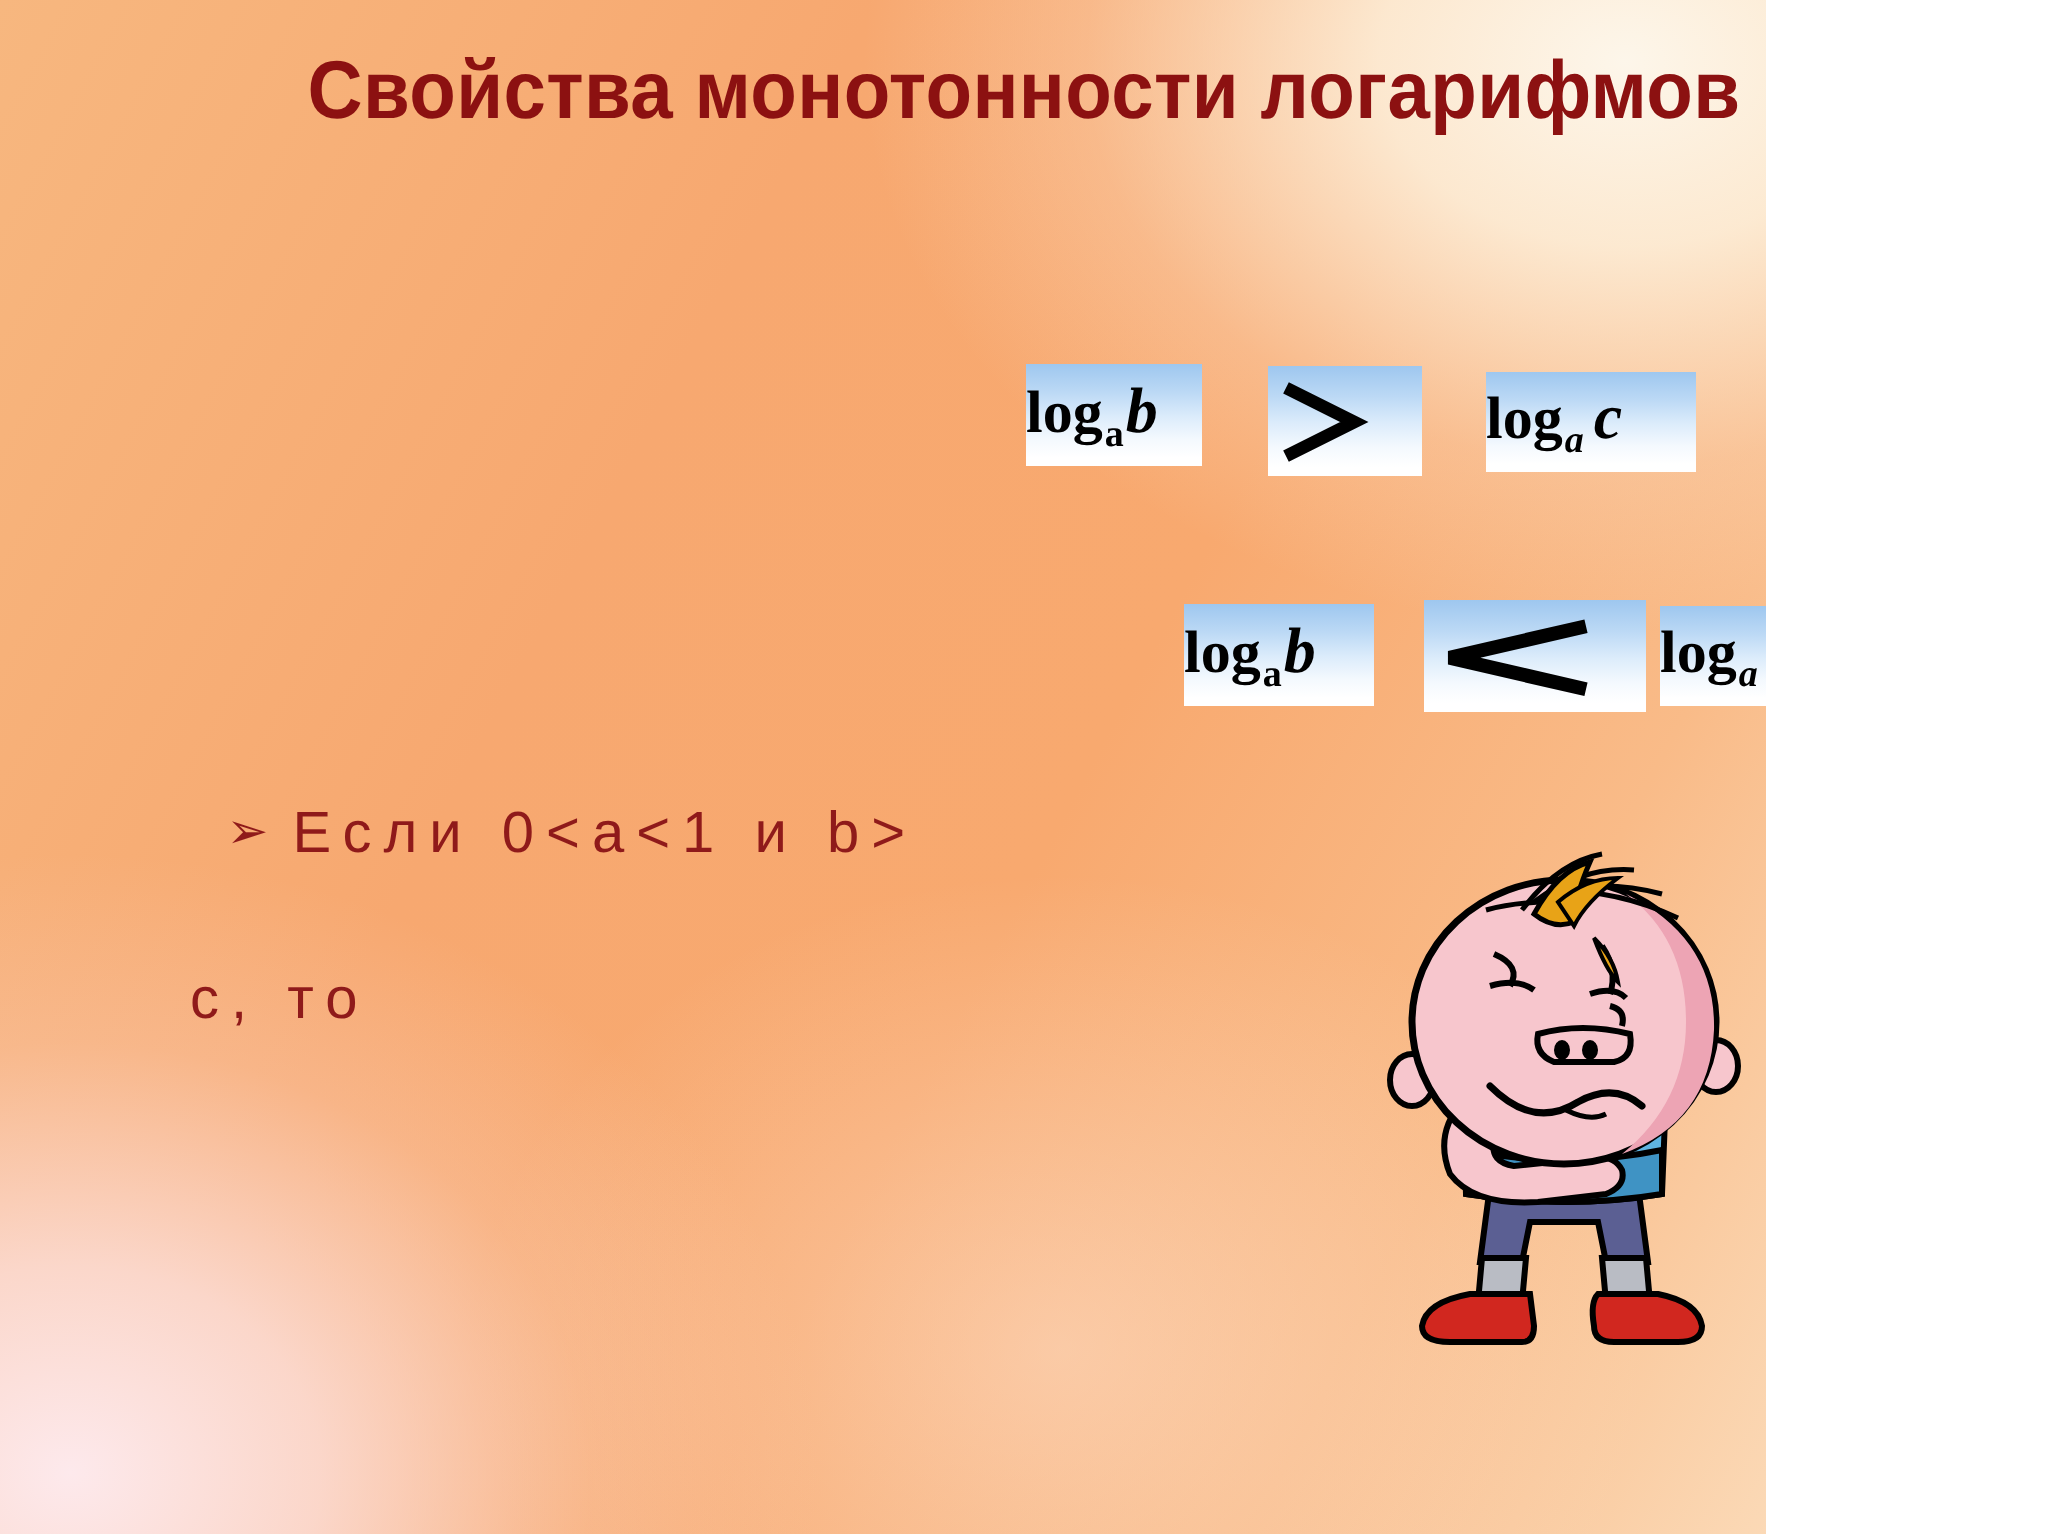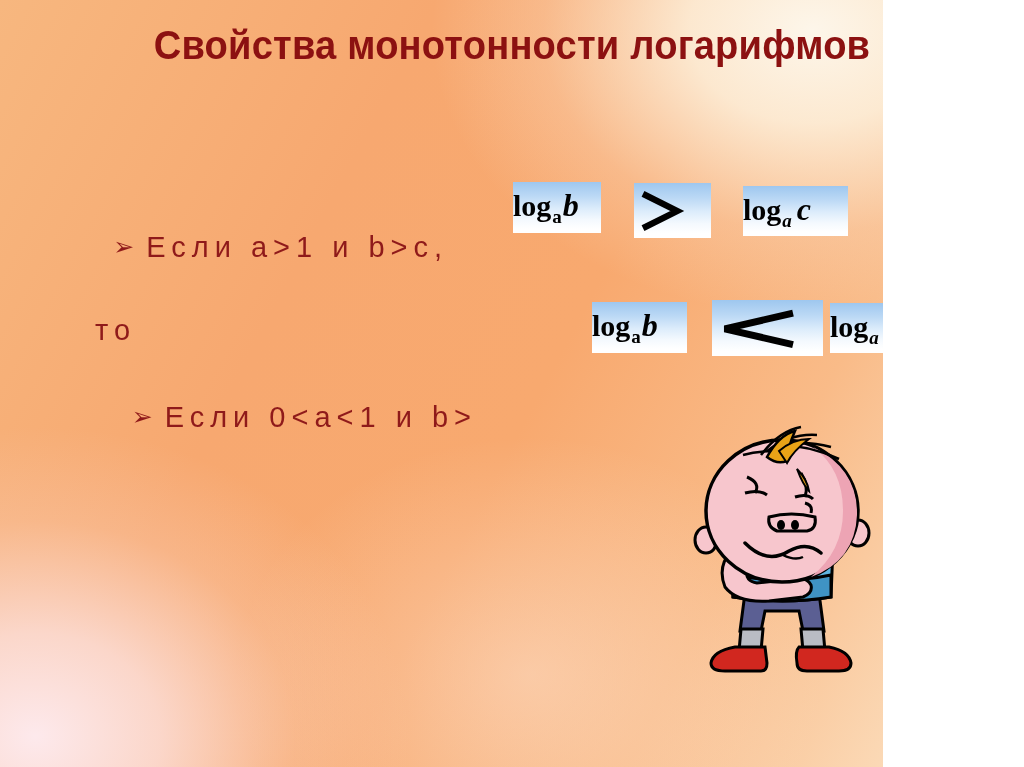--- a/index.html
+++ b/index.html
@@ -45,21 +45,21 @@
   .bullet-block {
     position: absolute;
     color: #8f1a1a;
     font-family: "Liberation Sans", sans-serif;
     font-size: 29px;
     line-height: 41px;
     letter-spacing: 6px;
     white-space: pre-wrap;
   }
   .bullet-1 { left: 57px; top: 186px; width: 470px; }
-  .bullet-2 { left: 57px; top: 356px; width: 420px; text-align: right; }
+  .bullet-2 { left: 57px; top: 356px; width: 420px; }
 
   .bullet-marker {
     display: inline-block;
     color: #8f1a1a;
     font-size: 25px;
     letter-spacing: 0;
     margin-right: 12px;
     transform: translateY(-2px);
   }
   .bullet-text {
@@ -120,27 +120,24 @@
   }
   #boy svg { display: block; width: 100%; height: 100%; }
 </style>
 </head>
 <body>
 
 <div id="slide">
 
   <div class="title">Свойства монотонности логарифмов</div>
 
-  <div class="bullet-block bullet-1">
-    <span class="bullet-marker">➢</span><span class="bullet-text">Если а&gt;1 и b&gt;c,</span>
-    <span class="bullet-cont">то</span>
-  </div>
 
   <div class="bullet-block bullet-2">
     <span class="bullet-marker">➢</span><span class="bullet-text">Если 0&lt;a&lt;1 и b&gt;</span>
+    <span class="bullet-cont">c, то</span>
   </div>
 
   <div class="mathbox" id="box-log-ab-1">
     <span class="expr"><span class="log-word">log</span><span class="sub-a">a</span><span class="var">b</span></span>
   </div>
 
   <div class="mathbox" id="box-gt">
     <svg class="cmp-svg" viewBox="0 0 60 48" width="54" height="44">
       <polyline points="10,5 48,24 10,43" fill="none" stroke="#000000" stroke-width="7" stroke-linecap="butt" stroke-linejoin="miter"></polyline>
     </svg>

